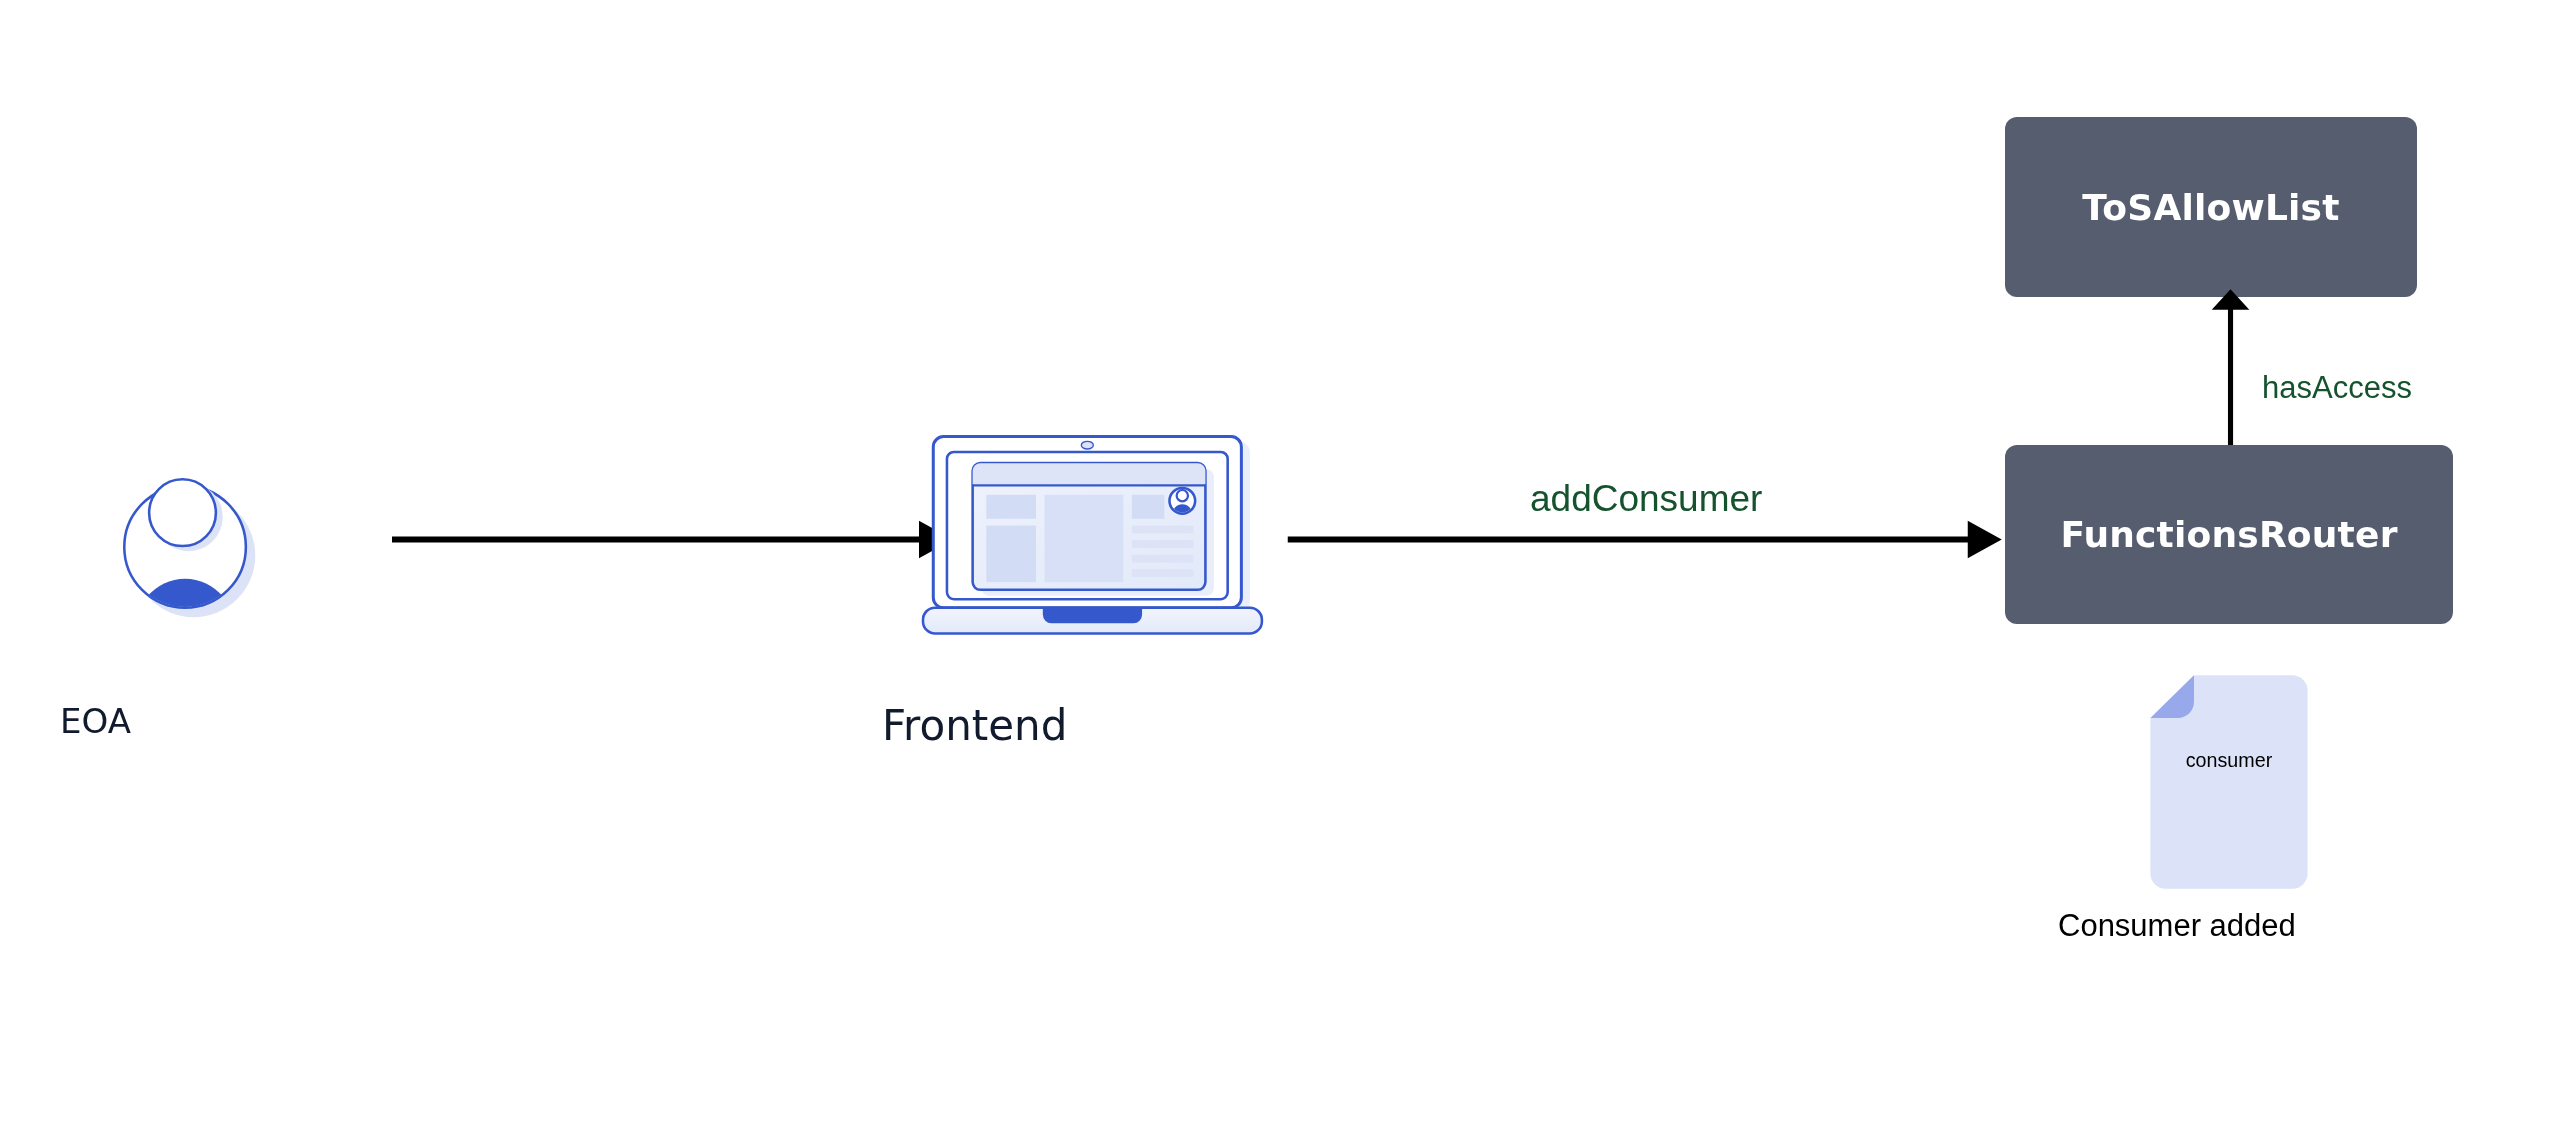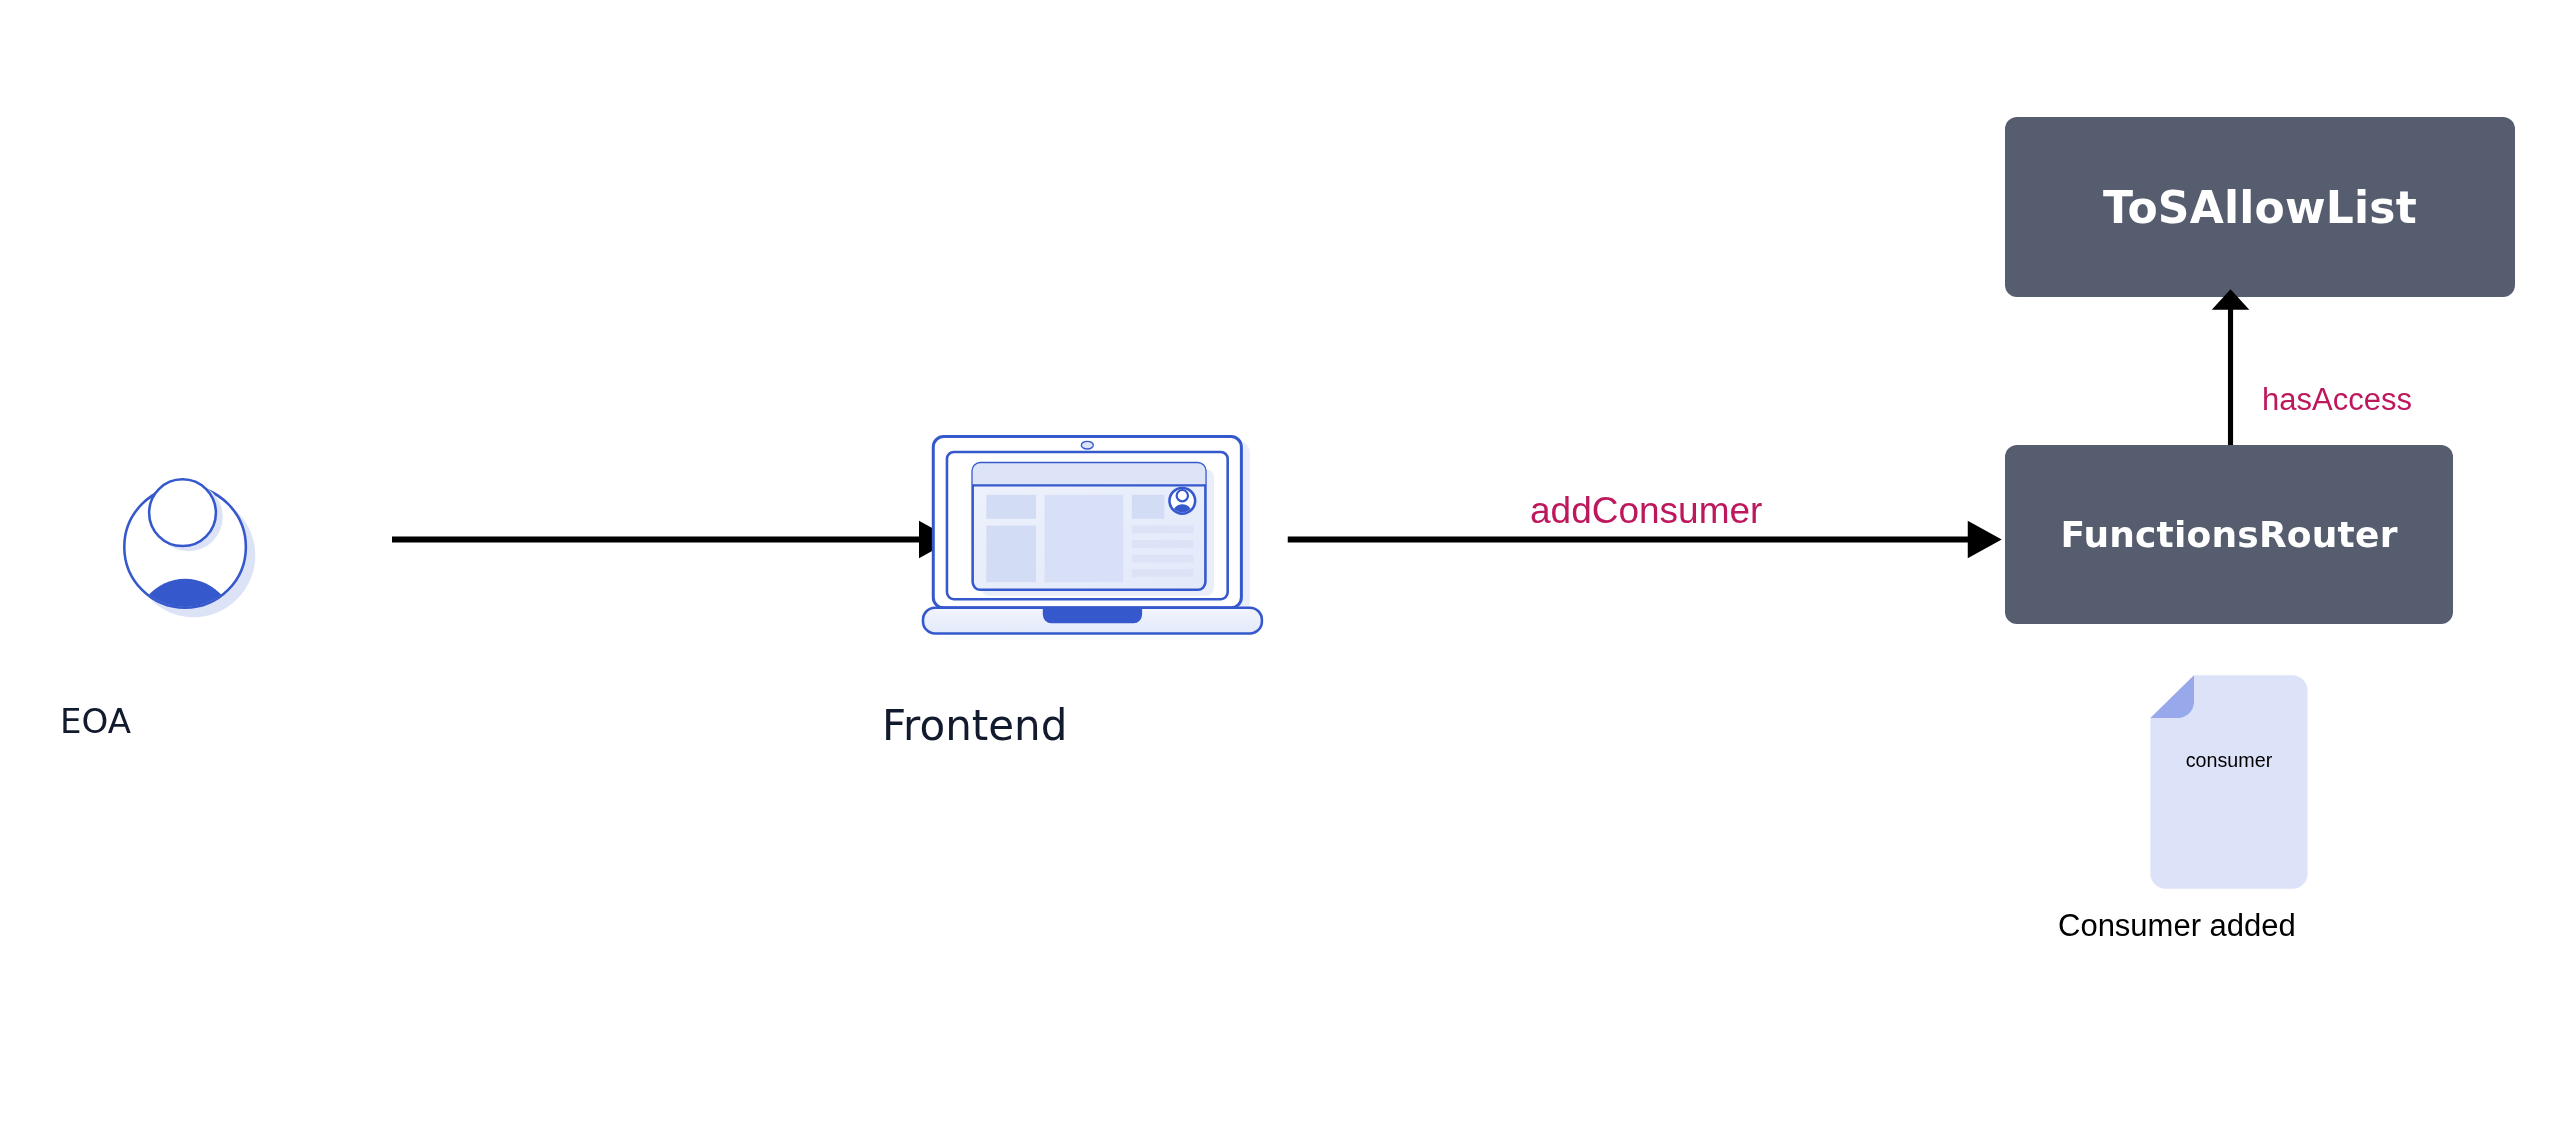--- a/index.html
+++ b/index.html
@@ -39,24 +39,23 @@
     justify-content: center;
     color: #ffffff;
     font-weight: bold;
     font-family: "DejaVu Sans", sans-serif;
     letter-spacing: 0.2px;
   }
 
   
   .edge-label {
     position: absolute;
-    color: #be185d;
+    color: #14532d;
     font-family: "Liberation Sans", sans-serif;
     white-space: nowrap;
-    margin-top: 12px;
   }
 
   
   .caption {
     position: absolute;
     color: #000000;
     font-family: "Liberation Sans", sans-serif;
     white-space: nowrap;
   }
 
@@ -153,21 +152,21 @@
   <div class="node-label" style="left:882px; top:701px; width:343px; font-size:42px;">Frontend</div>
 
   <div class="abs" style="left:1285px; top:514px; width:711px; height:51px;">
     <svg width="711" height="51" viewBox="0 0 830 60">
       <line x1="0" y1="30" x2="805" y2="30" stroke="#000000" stroke-width="7"></line>
       <polygon points="800,8 840,30 800,52" fill="#000000"></polygon>
     </svg>
   </div>
   <div class="edge-label" style="left:1530px; top:478px; font-size:37px;">addConsumer</div>
 
-  <div class="box" style="left:2005px; top:117px; width:510px; height:180px; font-size:44px;">
+  <div class="box" style="left:2005px; top:117px; width:412px; height:180px; font-size:36px;">
     <span>ToSAllowList</span>
   </div>
 
   <div class="abs" style="left:2202px; top:291px; width:69px; height:158px;">
     <svg width="69" height="158" viewBox="0 0 80 185">
       <line x1="33" y1="185" x2="33" y2="18" stroke="#000000" stroke-width="6"></line>
       <polygon points="11,22 33,-2 55,22" fill="#000000"></polygon>
     </svg>
   </div>
   <div class="edge-label" style="left:2262px; top:370px; font-size:31px;">hasAccess</div>

